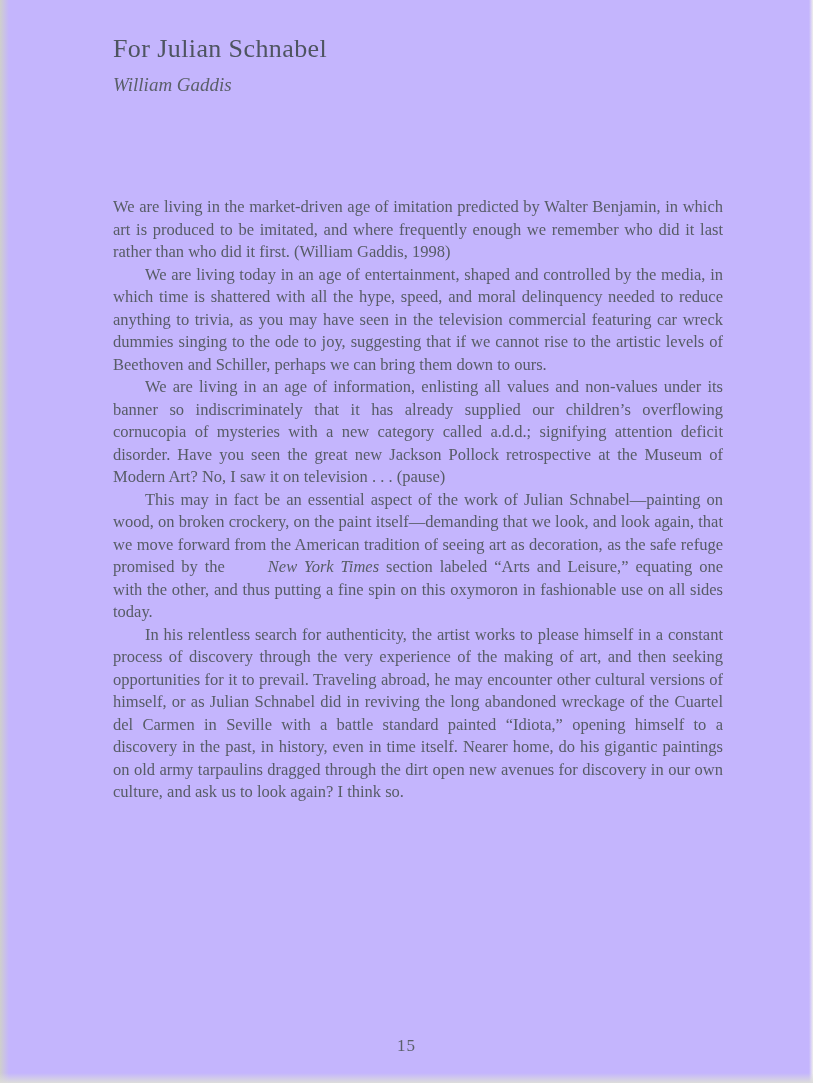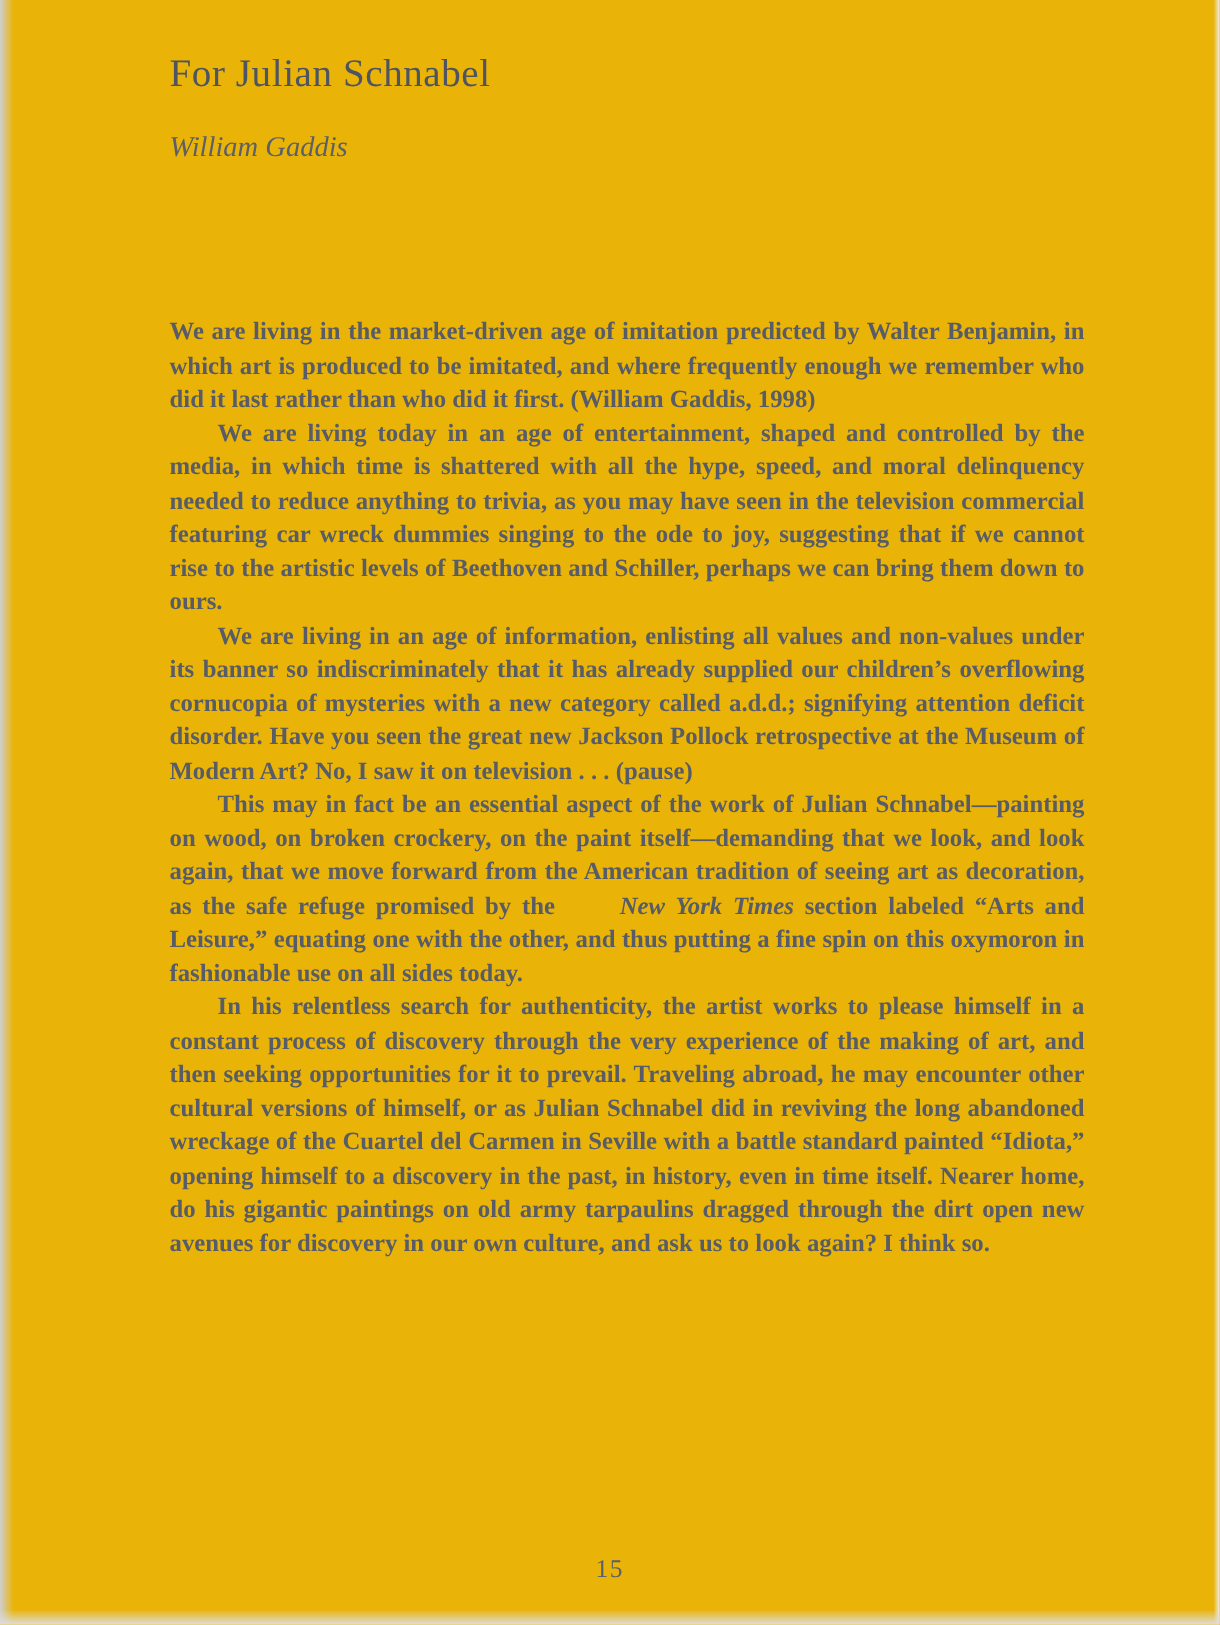--- a/index.html
+++ b/index.html
@@ -4,21 +4,21 @@
 <style>
   html, body {
     margin: 0;
     padding: 0;
     background: #e9e9e7;
   }
   .scan-page {
     position: relative;
     width: 813px;
     height: 1083px;
-    background: #eab308;
+    background: #c4b5fd;
     overflow: hidden;
     font-family: "Liberation Serif", serif;
     color: #575c66;
   }
   .edge-left {
     position: absolute;
     left: 0; top: 0; bottom: 0;
     width: 9px;
     background: linear-gradient(to right, #cfcfcd, rgba(251,251,249,0));
     pointer-events: none;
@@ -48,34 +48,33 @@
     font-weight: normal;
     color: #4e5460;
     margin: 0;
     line-height: 32px;
     letter-spacing: 0.4px;
   }
   .author {
     font-style: italic;
     font-size: 19px;
     line-height: 25px;
-    margin-top: 21px;
+    margin-top: 7px;
     color: #5a5f69;
   }
   .body-text {
     margin-top: 99px;
     font-size: 16.5px;
     line-height: 22.5px;
     text-align: justify;
     color: #575c66;
   }
   .body-text p {
     margin: 0;
     padding: 0;
-    font-weight: bold;
   }
   .body-text p.indent {
     text-indent: 32px;
   }
   .italic-run {
     font-style: italic;
     margin-left: 36px;
   }
   .page-number {
     position: absolute;

